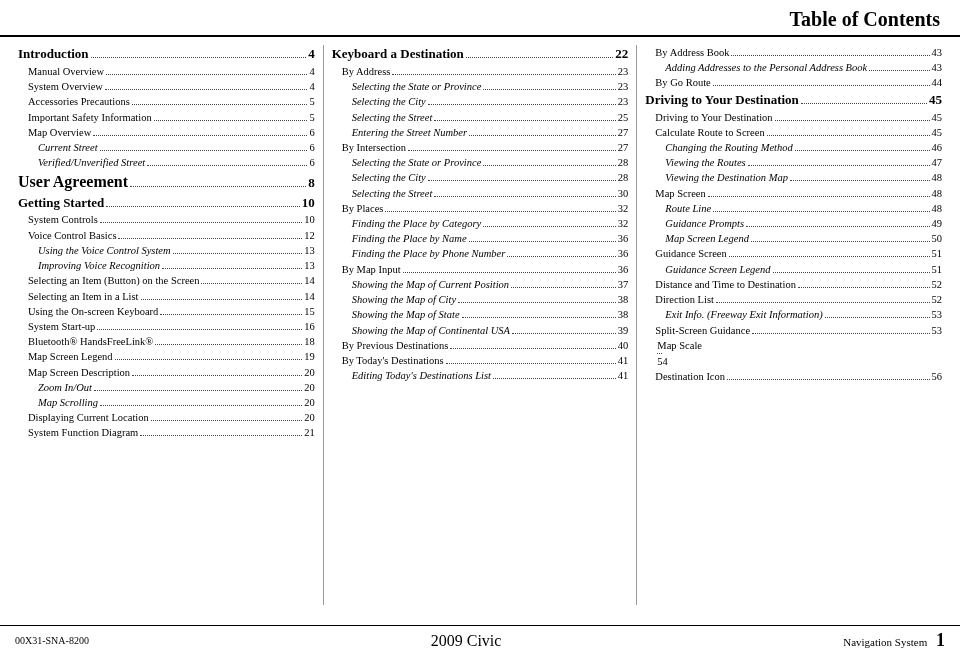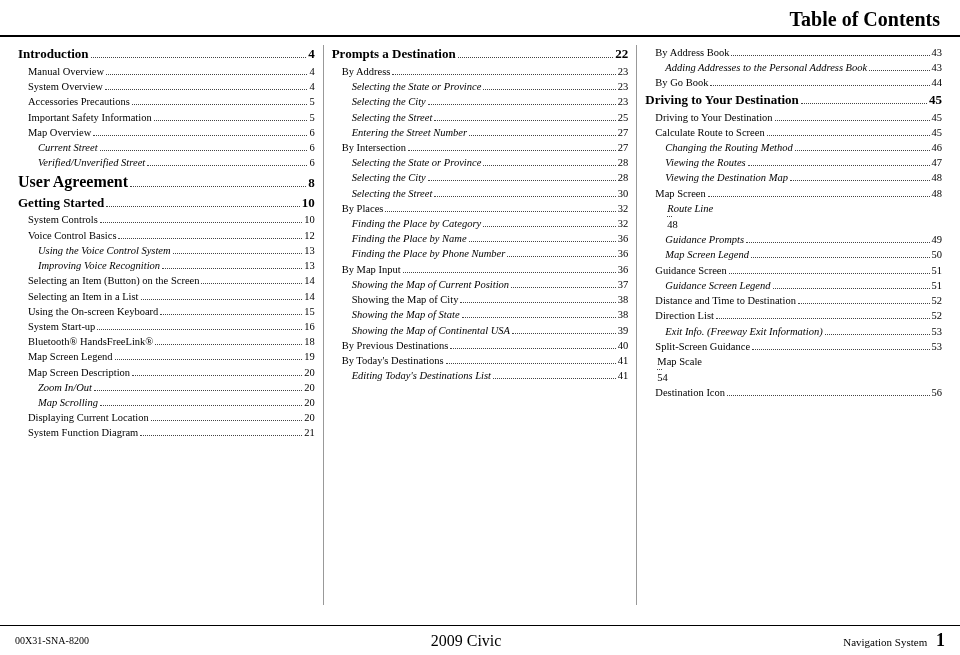--- a/index.html
+++ b/index.html
@@ -223,21 +223,21 @@
         </div>
         <div class="toc-line" style="padding-left: 10px;">
           <span class="text">System Function Diagram</span>
           <span class="fill"></span>
           <span class="num">21</span>
         </div>
       </div>
 
     <div class="col" id="col2">
         <div class="toc-line" style="padding-left: 0px;">
-          <span class="text" style="font-weight: bold; font-size: 13px;">Prompts a Destination</span>
+          <span class="text" style="font-weight: bold; font-size: 13px;">Keyboard a Destination</span>
           <span class="fill"></span>
           <span class="num" style="font-weight: bold; font-size: 13px;">22</span>
         </div>
         <div class="toc-line" style="padding-left: 10px;">
           <span class="text">By Address</span>
           <span class="fill"></span>
           <span class="num">23</span>
         </div>
         <div class="toc-line" style="padding-left: 20px;">
           <span class="text" style="font-style: italic;">Selecting the State or Province</span>
@@ -303,21 +303,21 @@
           <span class="text">By Map Input</span>
           <span class="fill"></span>
           <span class="num">36</span>
         </div>
         <div class="toc-line" style="padding-left: 20px;">
           <span class="text" style="font-style: italic;">Showing the Map of Current Position</span>
           <span class="fill"></span>
           <span class="num">37</span>
         </div>
         <div class="toc-line" style="padding-left: 20px;">
-          <span class="text" style=" text-align: right;">Showing the Map of City</span>
+          <span class="text" style="font-style: italic; text-align: right;">Showing the Map of City</span>
           <span class="fill"></span>
           <span class="num">38</span>
         </div>
         <div class="toc-line" style="padding-left: 20px;">
           <span class="text" style="font-style: italic;">Showing the Map of State</span>
           <span class="fill"></span>
           <span class="num">38</span>
         </div>
         <div class="toc-line" style="padding-left: 20px;">
           <span class="text" style="font-style: italic;">Showing the Map of Continental USA</span>
@@ -346,21 +346,21 @@
           <span class="text">By Address Book</span>
           <span class="fill"></span>
           <span class="num">43</span>
         </div>
         <div class="toc-line" style="padding-left: 20px;">
           <span class="text" style="font-style: italic;">Adding Addresses to the Personal Address Book</span>
           <span class="fill"></span>
           <span class="num">43</span>
         </div>
         <div class="toc-line" style="padding-left: 10px;">
-          <span class="text">By Go Book</span>
+          <span class="text">By Go Route</span>
           <span class="fill"></span>
           <span class="num">44</span>
         </div>
         <div class="toc-line" style="padding-left: 0px;">
           <span class="text" style="font-weight: bold; font-size: 13px;">Driving to Your Destination</span>
           <span class="fill"></span>
           <span class="num" style="font-weight: bold; font-size: 13px;">45</span>
         </div>
         <div class="toc-line" style="padding-left: 10px;">
           <span class="text">Driving to Your Destination</span>
@@ -385,21 +385,21 @@
         <div class="toc-line" style="padding-left: 20px;">
           <span class="text" style="font-style: italic;">Viewing the Destination Map</span>
           <span class="fill"></span>
           <span class="num">48</span>
         </div>
         <div class="toc-line" style="padding-left: 10px;">
           <span class="text">Map Screen</span>
           <span class="fill"></span>
           <span class="num">48</span>
         </div>
-        <div class="toc-line" style="padding-left: 20px; flex-direction: column;">
+        <div class="toc-line" style="padding-left: 20px;">
           <span class="text" style="font-style: italic;">Route Line</span>
           <span class="fill"></span>
           <span class="num">48</span>
         </div>
         <div class="toc-line" style="padding-left: 20px;">
           <span class="text" style="font-style: italic;">Guidance Prompts</span>
           <span class="fill"></span>
           <span class="num">49</span>
         </div>
         <div class="toc-line" style="padding-left: 20px;">

